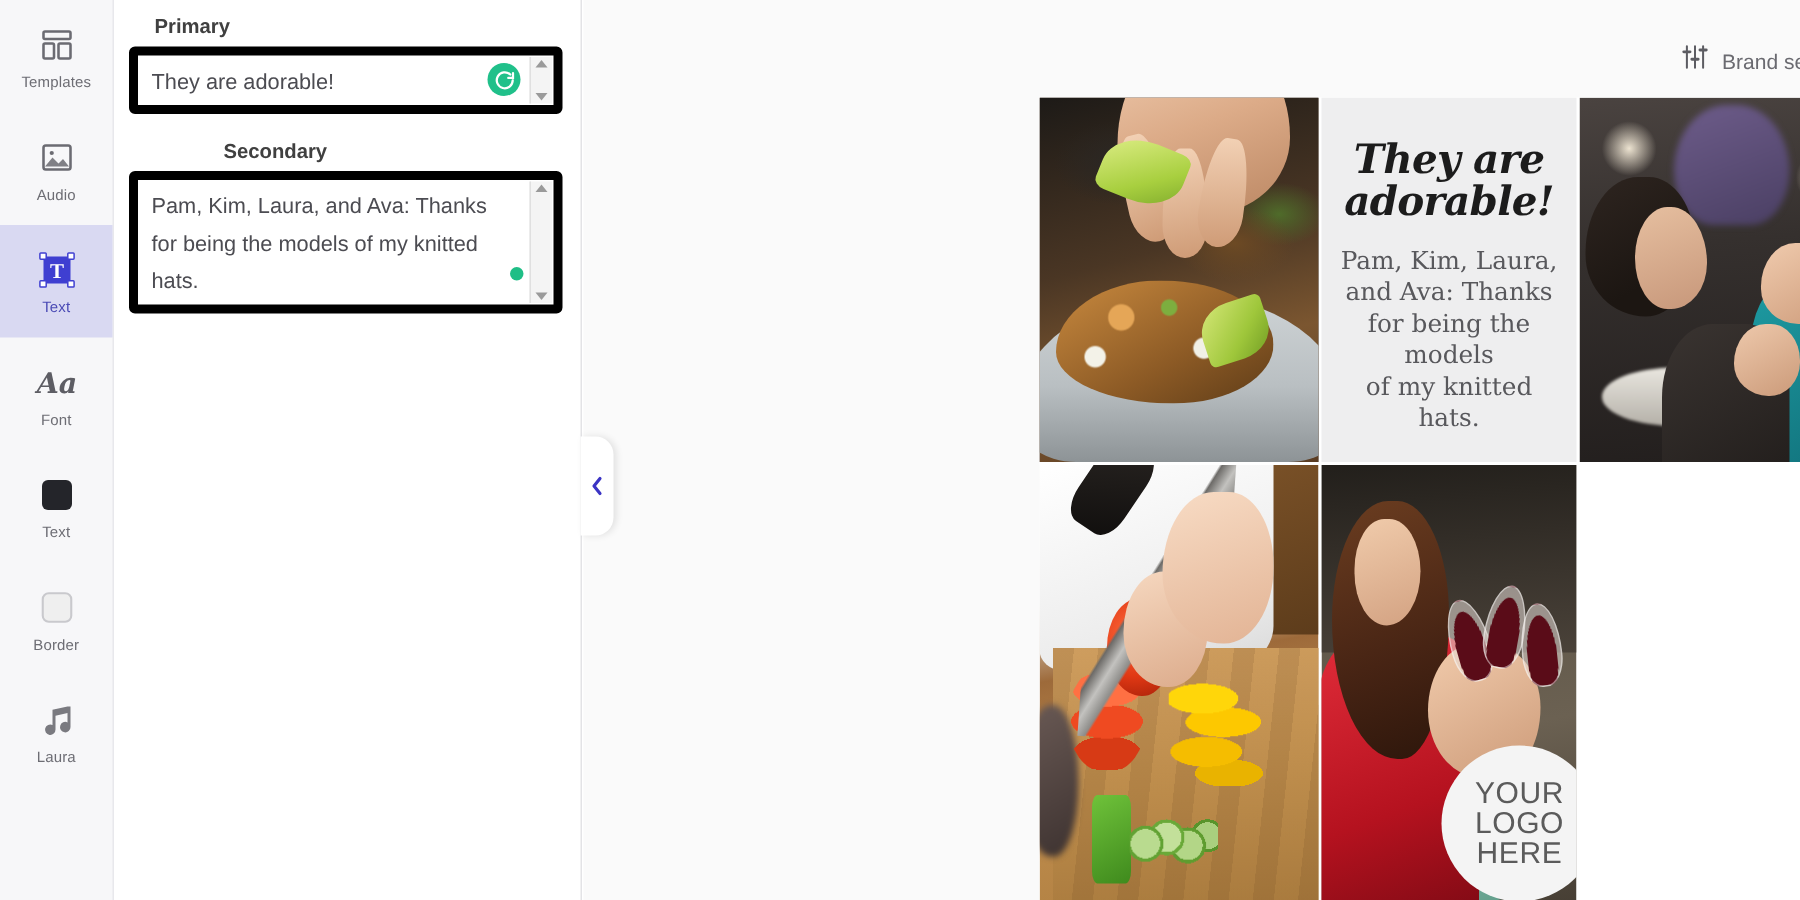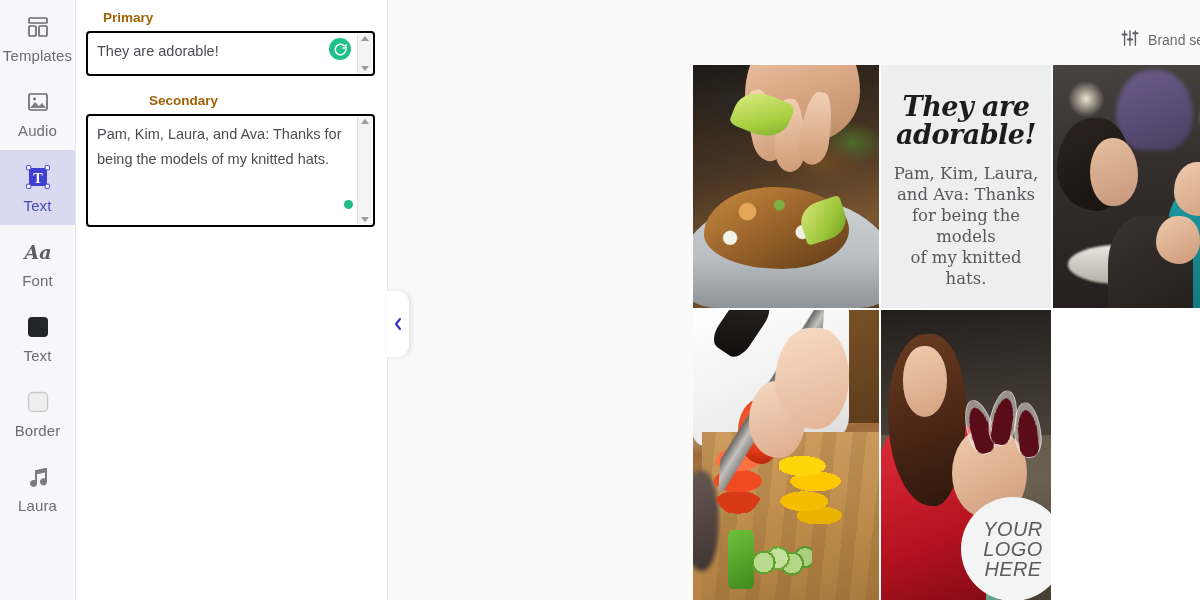--- a/index.html
+++ b/index.html
@@ -26,50 +26,50 @@
     align-items: center; justify-content: center;
     gap: 5px; cursor: pointer;
     user-select: none;
   }
   .rail-item .ri-ico {
     width: 30px; height: 30px;
     display: flex; align-items: center; justify-content: center;
     color: #6b6b72;
   }
   .rail-item .ri-lbl {
-    font-size: 15px; color: #6d6d74; letter-spacing: .1px;
+    font-size: 10px; color: #6d6d74; letter-spacing: .1px;
   }
   .rail-item.active { background: #d9d9f2; }
   .rail-item.active .ri-lbl { color: #4a4ab5; }
   .rail-item.active .ri-ico { color: #3f3fd1; }
 
   
   .panel {
     position: absolute; left: 76px; top: 0;
     width: 312px; height: 600px;
     background: #ffffff;
     border-right: 1px solid #e3e3e6;
     padding: 10px 12px 0 10px;
   }
   .field-label {
-    font-size: 13.5px; font-weight: bold; color: #a16207;
+    font-size: 13.5px; font-weight: bold; color: #404040;
     margin: 0 0 6px 2px;
     padding-left: 15px;
   }
   .field-label.second { margin-top: 17px; margin-left: 48px; }
 
   .ta-wrap {
     position: relative;
-    border: 2px solid #000000;
+    border: 6px solid #000000;
     border-radius: 4px;
     background: #fff;
     overflow: hidden;
   }
   .ta-wrap.primary { height: 45px; }
-  .ta-wrap.secondary { height: 113px; }
+  .ta-wrap.secondary { height: 95px; }
   .ta-text {
     position: absolute; left: 9px; top: 6px; right: 26px;
     font-size: 14.5px; color: #4c4c52; line-height: 25px;
     white-space: pre-wrap;
   }
   
   .sbar {
     position: absolute; right: 1px; top: 1px; bottom: 1px; width: 15px;
     background: #f4f4f4; border-left: 1px solid #e0e0e0;
     display: flex; flex-direction: column; justify-content: space-between;
@@ -378,21 +378,20 @@
     background: linear-gradient(150deg,#8fc4b4,#5d9a86);
     filter: blur(1px);
   }
   .logo-badge {
     position: absolute; right: -14px; bottom: 6px;
     width: 104px; height: 104px; border-radius: 50%;
     background: #f4f4f4;
     display: flex; flex-direction: column;
     align-items: center; justify-content: center;
     line-height: 1.0;
-    font-style: italic;
   }
   .logo-badge span {
     font-size: 20px; color: #5b5b5b; letter-spacing: .4px;
   }
 </style>
 </head>
 <body>
 
 <div class="app">
 

